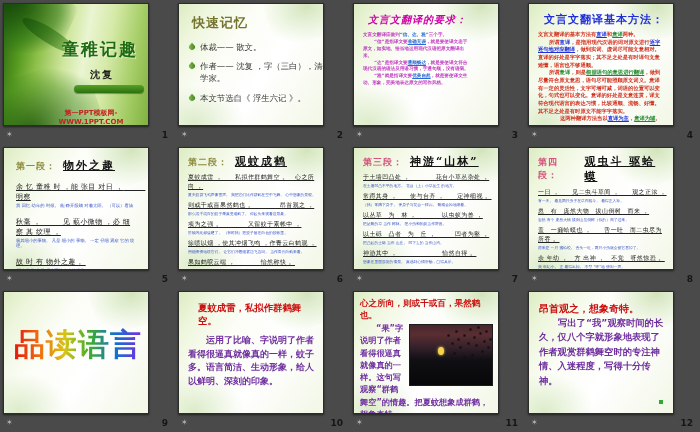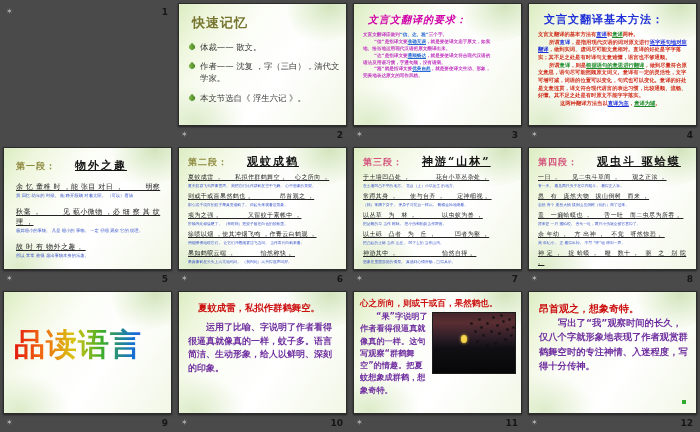--- a/index.html
+++ b/index.html
@@ -1,20 +1,20 @@
 <!DOCTYPE html>
 <html><head>
 <meta charset="utf-8">
 <style>
   * { margin:0; padding:0; box-sizing:border-box; }
   html,body { width:700px; height:432px; overflow:hidden; }
   body { background:#4a4a4a; font-family:"DejaVu Sans","Liberation Sans",sans-serif; }
   .board { width:700px; height:432px; display:grid; grid-template-columns:repeat(4,175px); grid-template-rows:repeat(3,144px); }
   .cell { padding:3px 3px 0 3px; }
-  .thumb { position:relative; width:169px; height:123px; overflow:hidden; border:1px solid #2c2c2c;
+  .thumb { position:relative; width:146px; height:123px; overflow:hidden; border:1px solid #2c2c2c;
            box-shadow:0 1px 2px rgba(0,0,0,.55); background:#fff; cursor:pointer; }
   .cellfoot { height:17px; display:flex; align-items:center; justify-content:space-between; padding:0 4px 0 3px; }
   .star { font-size:8px; color:#b0b0b0; line-height:1; }
   .num { font-size:9px; font-weight:bold; color:#161616; }
 
   
   .slide-light { background:linear-gradient(125deg,#dcecc2 0%,#eef6dd 14%,#fbfdf6 34%,#ffffff 60%,#f2f7e6 100%); }
   .slide-light::before { content:""; position:absolute; top:-18px; right:-14px; width:70px; height:55px; z-index:0;
     background:radial-gradient(ellipse at 60% 40%, rgba(140,185,80,.38), rgba(170,210,120,.15) 55%, transparent 78%);
     transform:rotate(-18deg); pointer-events:none; }
@@ -52,21 +52,21 @@
   .s3-body p { font-size:4.6px; line-height:1.5; margin:0; font-weight:bold; }
 
   
   .s4 { padding:7px 9px 0 9px; }
   .s4-title { font-size:11px; font-weight:bold; color:#2030d8; margin:1px 0 4px 6px; letter-spacing:1px; }
   .s4-body p { font-size:5.3px; line-height:1.45; margin:0; font-weight:bold; }
   .indent { text-indent:11px; }
   .indent2 { text-indent:22px; }
 
   
-  .sec-head { display:flex; align-items:baseline; gap:19px; }
+  .sec-head { display:flex; align-items:baseline; gap:7px; }
   .sec-label { font-size:9px; font-weight:bold; letter-spacing:1px; }
   .lbl-olive { color:#8e8a3e; }
   .lbl-pink { color:#d4527c; }
   .sec-title { font-family:"DejaVu Serif","Liberation Serif",serif; font-weight:bold; color:#141414; letter-spacing:2px;text-decoration:underline; }
   .cl-text { color:#232323; text-decoration:underline; text-underline-offset:1px; letter-spacing:.4px; }
   .cl-note { color:#3a55cc; margin-top:1px; }
   .s5 { padding:10px 8px 0 12px; }
   .s5 .sec-title { font-size:11px; }
   .s5 .cl-block { margin-top:9px; }
   .s5 .cl-text { font-size:7px; }
@@ -105,20 +105,29 @@
   .s12 .quote { font-size:10px; }
   .s12 .analysis { font-size:9.3px; line-height:1.55; text-indent:19px; }
   .s12-mark { position:absolute; right:10px; bottom:9px; width:4px; height:4px; background:#2faa2f; }
 </style>
 </head>
 <body>
 
 <div class="board">
 
   <div class="cell">
+    <div class="thumb s1">
+      <div class="leafA"></div>
+      <div class="leafB"></div>
+      <div class="leafC"></div>
+      <div class="s1-title">童稚记趣</div>
+      <div class="s1-author">沈复</div>
+      <div class="s1-bar"></div>
+      <div class="s1-url">第一PPT模板网-WWW.1PPT.COM</div>
+    </div>
     <div class="cellfoot">
       <span class="star">✶</span>
       <span class="num">1</span>
     </div>
   </div>
 
   <div class="cell">
     <div class="thumb slide-light">
       <div class="s2-title">快速记忆</div>
       <div class="s2-list">

